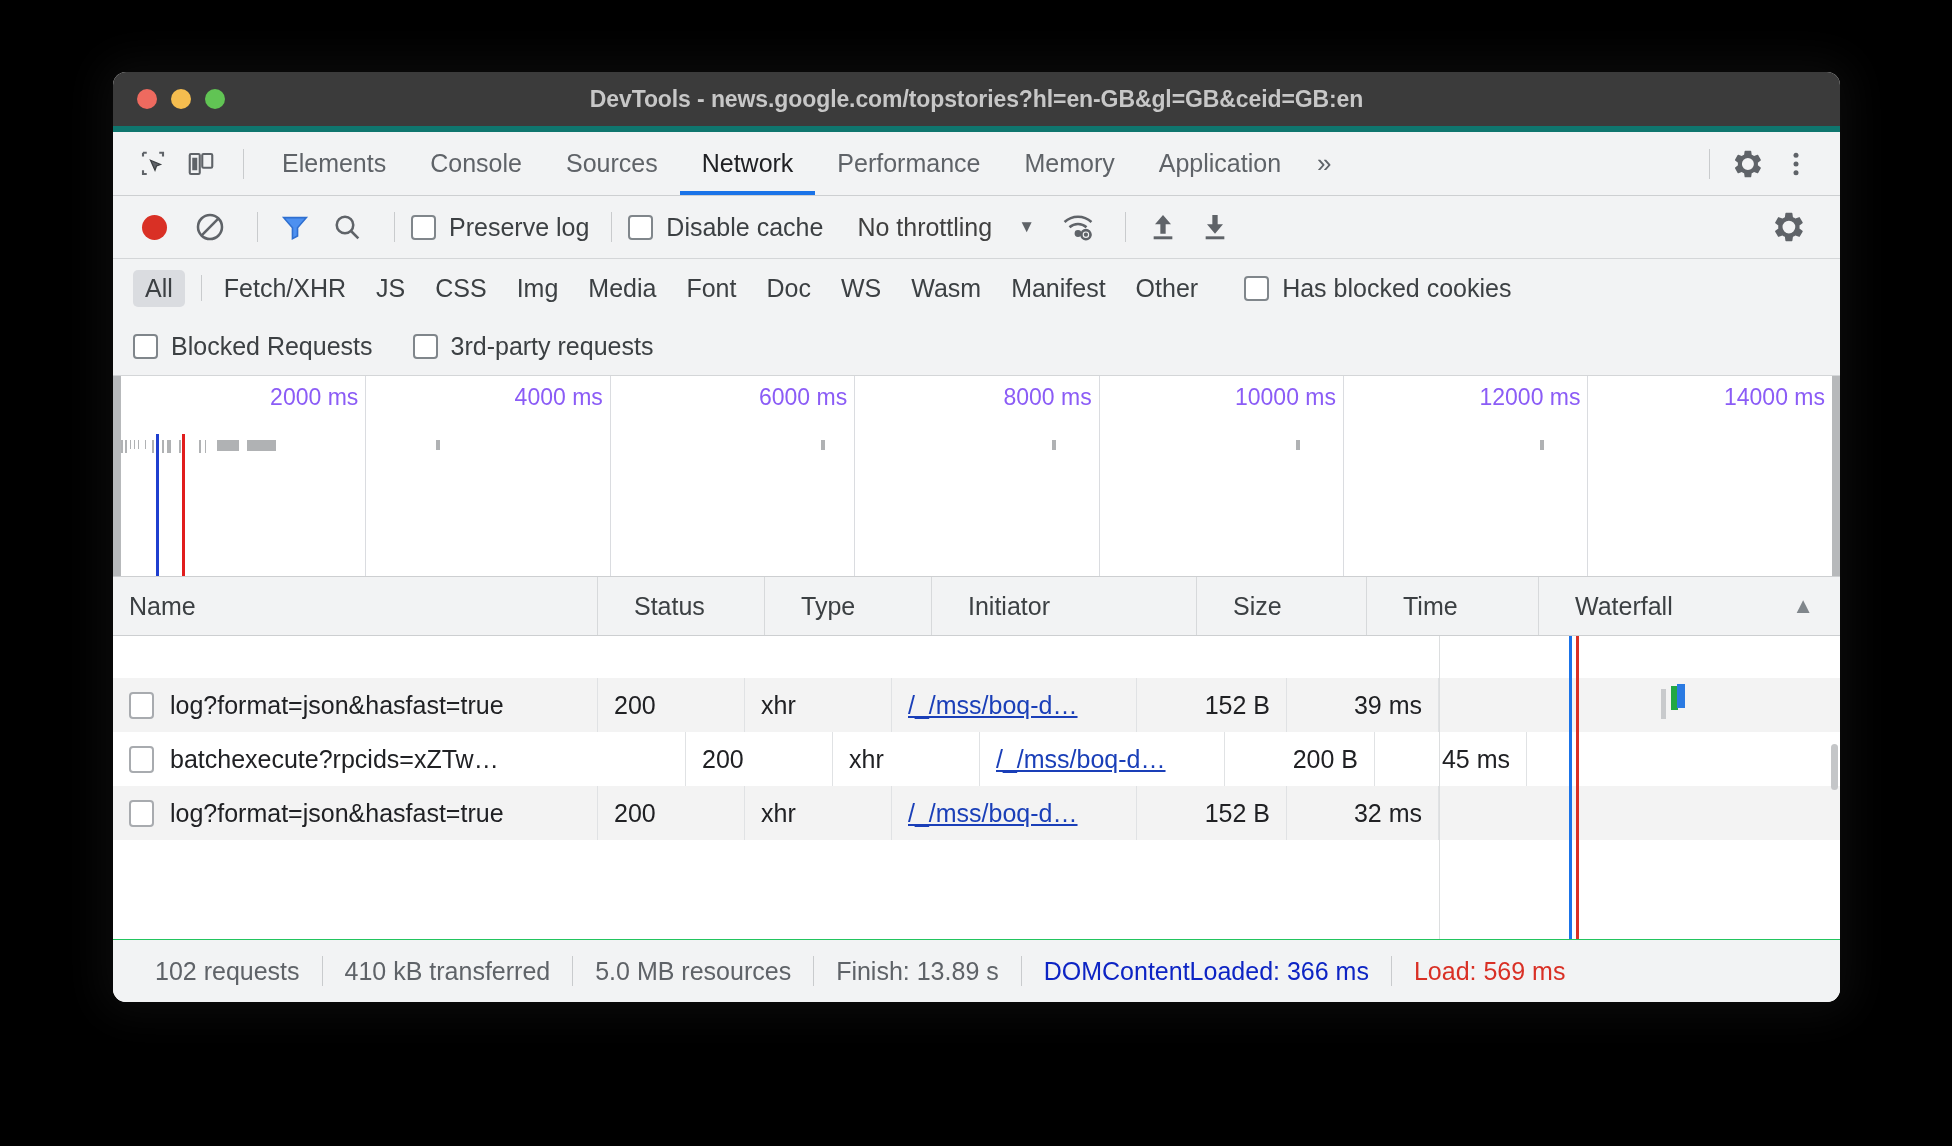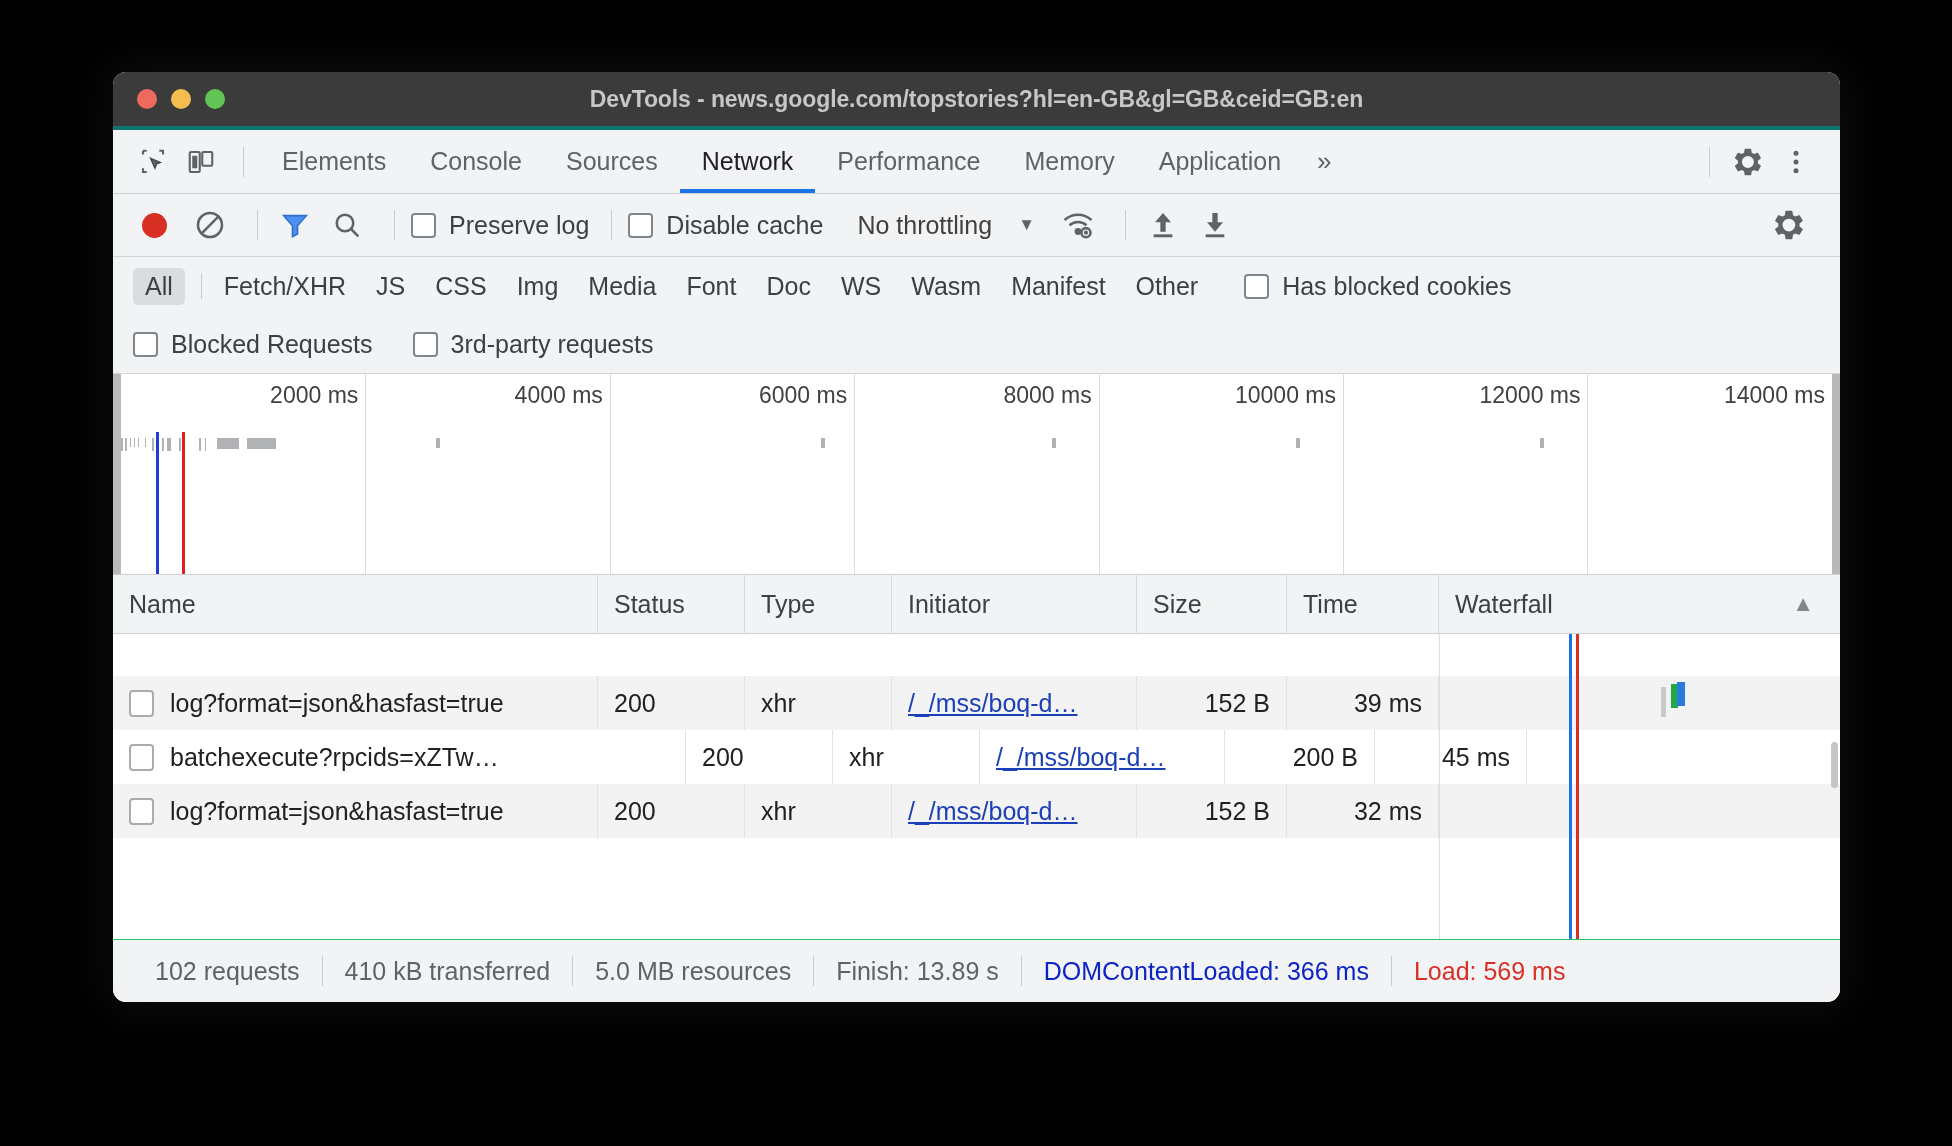--- a/index.html
+++ b/index.html
@@ -30,21 +30,21 @@
     box-shadow: 0 0 42px 14px rgba(255,255,255,0.045);
     overflow: hidden;
     display: flex;
     flex-direction: column;
   }
 
   
   .titlebar {
     height: 54px;
     background: #3b3b3b;
-    border-bottom: 4px solid #0f766e;
+    border-bottom: 6px solid #0f766e;
     display: flex;
     align-items: center;
     position: relative;
     flex: none;
   }
   .traffic {
     display: flex;
     gap: 14px;
     padding-left: 24px;
     align-items: center;
@@ -208,41 +208,42 @@
   .ov-divider {
     position: absolute;
     top: 0; bottom: 0;
     width: 1px;
     background: #dadce0;
   }
   .ov-tick {
     position: absolute;
     top: 8px;
     font-size: 23px;
-    color: #404040;
+    color: #8b5cf6;
     transform: translateX(-100%);
     padding-right: 7px;
     white-space: nowrap;
     text-align: right;
   }
   .ov-band { position: absolute; left: 0; right: 0; top: 60px; height: 22px; }
   .ov-blip { position: absolute; background: #b0b2b4; top: 4px; }
   .ov-line { position: absolute; top: 58px; bottom: 0; width: 3px; }
   .ov-line.blue { background: #1f3fcf; }
   .ov-line.red { background: #e11d1d; }
 
   
   .table-wrap { flex: 1; display: flex; flex-direction: column; min-height: 0; background: #fff; }
   .thead {
     height: 58px;
     background: #f2f3f4;
     display: flex;
     align-items: flex-end;
     border-bottom: 1px solid #cdcfd1;
     flex: none;
+    gap: 20px;
   }
   .th {
     font-size: 25px;
     color: #3c4043;
     padding-left: 16px;
     box-sizing: border-box;
     height: 100%;
     display: flex;
     align-items: center;
     border-right: 1px solid #d7d9db;

